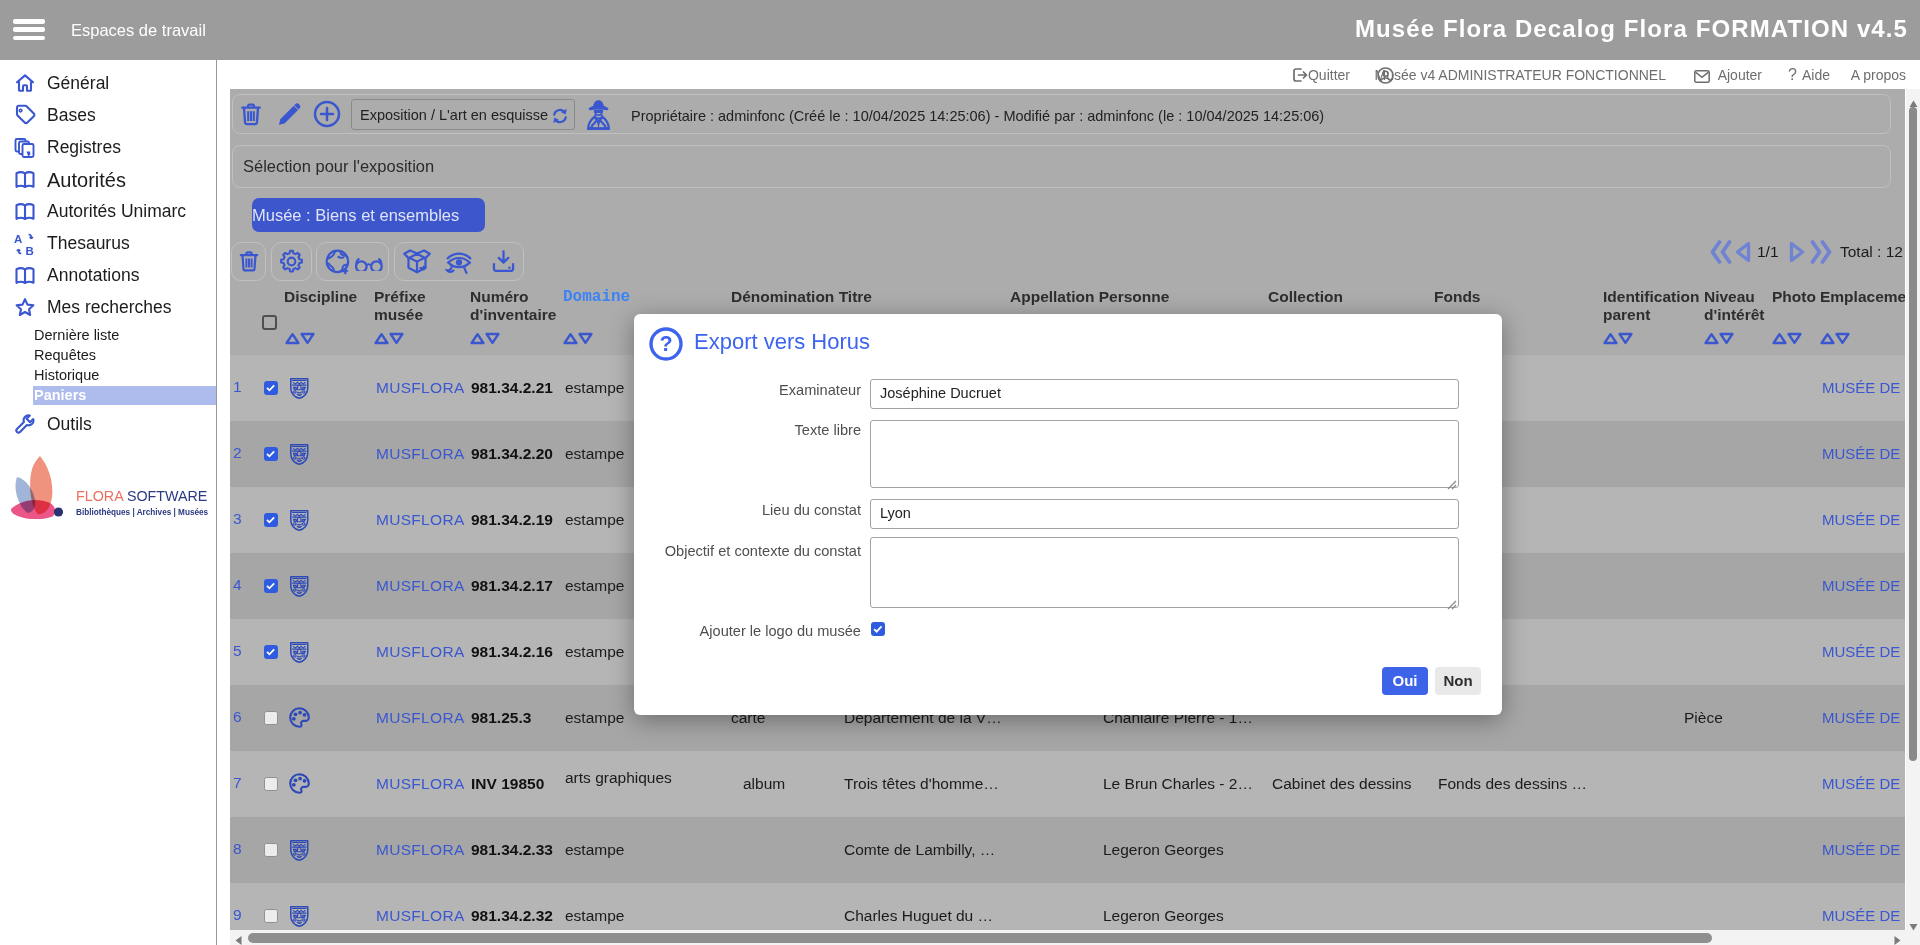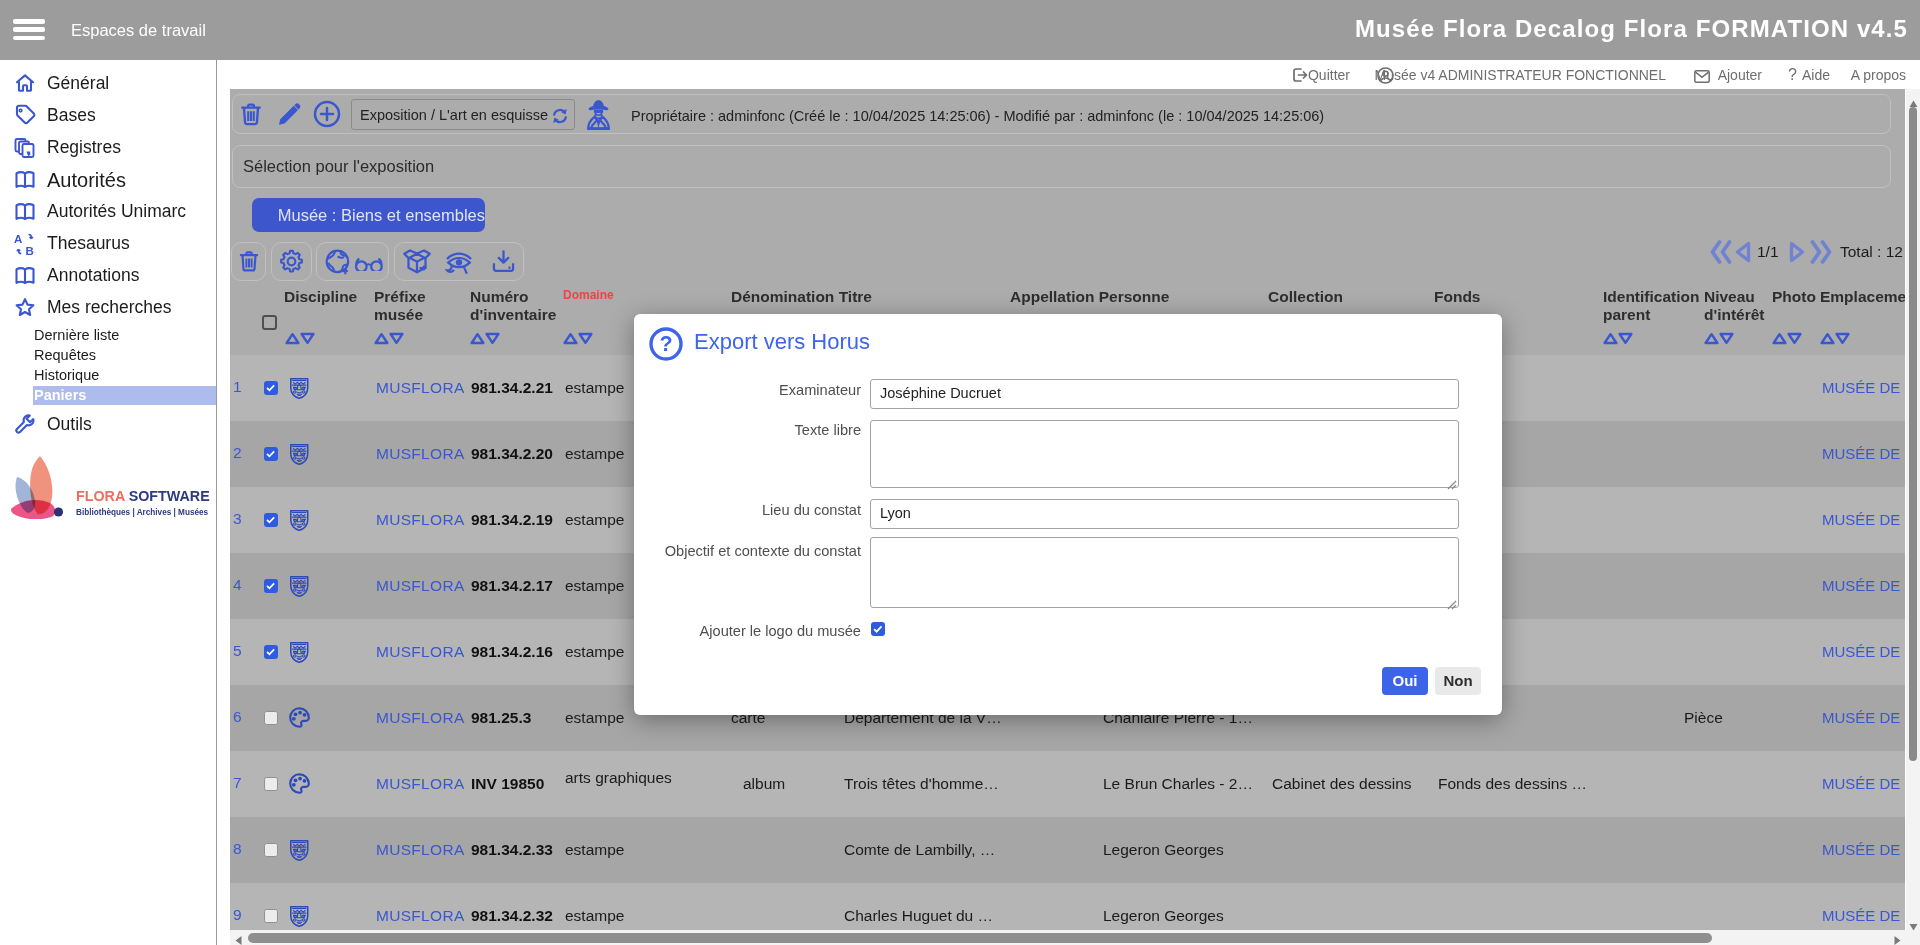--- a/index.html
+++ b/index.html
@@ -91,21 +91,21 @@
         <path d="M30 1 C40 13 45 32 41 47 C39 55 33 60.5 27.5 59 C20.5 50 18 30 22 14 C24 8 27 4 30 1 Z" fill="#ef8a73" opacity="0.92"></path>
       </g>
 <g style="mix-blend-mode:multiply">
         <path d="M7 22 C16 24 23 34 25 45 C26 52 23 57.5 17.5 58 C10.5 53 6 42 5.5 32 C5.5 28 6 24.5 7 22 Z" fill="#8fa8d0" opacity="0.85"></path>
       </g>
 <g style="mix-blend-mode:multiply">
         <path d="M1 54 C10 45 28 42 40 48 C46 52 47 57.5 42.5 61.5 C30 66.5 12 64.5 3 58.5 C1.5 57 0.8 55.5 1 54 Z" fill="#e83d77" opacity="0.88"></path>
       </g>
 <circle cx="48.5" cy="57" r="4.6" fill="#2b3272"></circle>
 </svg></div>
-<div class="abs" style="left:76px;top:488px;font-size:14.3px;font-weight:bold;white-space:nowrap;"><span style="color:#ed6f5f;">FLORA</span> <span style="color:#2c3a80;">SOFTWARE</span></div>
+<div class="abs" style="left:76px;top:488px;font-size:14.3px;font-weight:normal;white-space:nowrap;"><span style="color:#ed6f5f;">FLORA</span> <span style="color:#2c3a80;">SOFTWARE</span></div>
 <div class="abs" style="left:76px;top:507.5px;font-size:8.2px;font-weight:bold;color:#2c3a80;white-space:nowrap;">Bibliothèques | Archives | Musées</div>
 <div class="abs" style="left:230px;top:89px;width:1675px;height:841px;background:#acacac;"></div>
 <div class="abs" style="left:230px;top:89px;width:1675px;height:841px;overflow:hidden;">
 <div style="position:absolute;left:2px;top:5px;width:1659px;height:40px;border:1px solid #c0c0c0;border-radius:8px;"></div>
 <div style="position:absolute;left:7px;top:11px;"><svg width="28" height="28" viewBox="0 0 24 24" style="">
         <path d="M4.5 6.6h15" stroke="#3a57cf" stroke-width="2" stroke-linecap="round" fill="none"></path>
         <path d="M9.5 6.3V5.2c0-.7.5-1.2 1.2-1.2h2.6c.7 0 1.2.5 1.2 1.2v1.1" stroke="#3a57cf" stroke-width="2" fill="none"></path>
         <path d="M6 6.8l.9 12.4c.1.9.8 1.5 1.7 1.5h6.8c.9 0 1.6-.6 1.7-1.5L18 6.8" stroke="#3a57cf" stroke-width="2" fill="none"></path>
         <path d="M9.6 9.6v8.3M12 9.6v8.3M14.4 9.6v8.3" stroke="#3a57cf" stroke-width="1.8" fill="none"></path>
       </svg></div>
@@ -132,21 +132,21 @@
 <path d="M9.3 13.8c.8.5 1.7.8 2.7.8s1.9-.3 2.7-.8c.5.8.6 1.6.2 2.2-.7 1-2 1.5-2.9 1.5s-2.2-.5-2.9-1.5c-.4-.6-.3-1.4.2-2.2z" fill="none" stroke="#3a57cf" stroke-width="1.4"></path>
 <path d="M8.3 16.2 10.7 19l-2 2.4c-1.7 1.3-3 3.1-3.3 5.3H2.6c.3-4.3 2.6-8 5.7-10.5z" fill="none" stroke="#3a57cf" stroke-width="2"></path>
 <path d="M15.7 16.2 13.3 19l2 2.4c1.7 1.3 3 3.1 3.3 5.3h2.8c-.3-4.3-2.6-8-5.7-10.5z" fill="none" stroke="#3a57cf" stroke-width="2"></path>
 <path d="M12 18.2l-1.5 2.2 1.5 6.3 1.5-6.3z" fill="#3a57cf"></path>
 <path d="M2.5 26.7h19" stroke="#3a57cf" stroke-width="2.6"></path>
       </svg></div>
 <div style="position:absolute;left:401px;top:18px;"><span style="font-size:14.5px;color:#222;">Propriétaire : adminfonc (Créé le : 10/04/2025 14:25:06) - Modifié par : adminfonc (le : 10/04/2025 14:25:06)</span></div>
 <div style="position:absolute;left:2px;top:56px;width:1659px;height:43px;border:1px solid #c0c0c0;border-radius:8px;"></div>
 <div style="position:absolute;left:13px;top:68px;"><span style="font-size:16.5px;color:#2b2b2b;">Sélection pour l'exposition</span></div>
 <div style="position:absolute;left:22px;top:109px;">
-      <div style="width:233px;height:34px;border-radius:7px;background:#3d56cb;color:#dfe3f4;font-size:16.5px;line-height:34px;text-align:right;">Musée : Biens et ensembles</div>
+      <div style="width:233px;height:34px;border-radius:7px;background:#3d56cb;color:#dfe3f4;font-size:16.5px;line-height:34px;text-align:left;">Musée : Biens et ensembles</div>
     </div>
 <div style="position:absolute;left:1px;top:153px;width:35px;height:39px;border:1px solid #c0c0c0;border-radius:10px;"></div>
 <div style="position:absolute;left:41px;top:153px;width:41px;height:39px;border:1px solid #c0c0c0;border-radius:10px;"></div>
 <div style="position:absolute;left:86px;top:153px;width:73px;height:39px;border:1px solid #c0c0c0;border-radius:10px;"></div>
 <div style="position:absolute;left:164px;top:153px;width:130px;height:39px;border:1px solid #c0c0c0;border-radius:10px;"></div>
 <div style="position:absolute;left:6px;top:159px;"><svg width="26" height="26" viewBox="0 0 24 24" style="">
         <path d="M4.5 6.6h15" stroke="#3a57cf" stroke-width="2" stroke-linecap="round" fill="none"></path>
         <path d="M9.5 6.3V5.2c0-.7.5-1.2 1.2-1.2h2.6c.7 0 1.2.5 1.2 1.2v1.1" stroke="#3a57cf" stroke-width="2" fill="none"></path>
         <path d="M6 6.8l.9 12.4c.1.9.8 1.5 1.7 1.5h6.8c.9 0 1.6-.6 1.7-1.5L18 6.8" stroke="#3a57cf" stroke-width="2" fill="none"></path>
         <path d="M9.6 9.6v8.3M12 9.6v8.3M14.4 9.6v8.3" stroke="#3a57cf" stroke-width="1.8" fill="none"></path>
@@ -198,21 +198,21 @@
       </svg></div>
 <div style="position:absolute;left:1579px;top:150px;"><svg width="24" height="26" viewBox="0 0 24 26" style="">
         <path d="M3.5 3l7 10-7 10M13.5 3l7 10-7 10" fill="none" stroke="#7083d2" stroke-width="3.8" stroke-linecap="round" stroke-linejoin="round"></path>
       </svg></div>
 <div style="position:absolute;left:1610px;top:154px;"><span style="font-size:15.5px;color:#1b1b1b;">Total : 12</span></div>
 <div style="position:absolute;left:54px;top:199px;font-size:15.5px;font-weight:bold;color:#2e2e2e;white-space:nowrap;">Discipline</div>
 <div style="position:absolute;left:144px;top:199px;font-size:15.5px;font-weight:bold;color:#2e2e2e;white-space:nowrap;">Préfixe</div>
     <div style="position:absolute;left:144px;top:217px;font-size:15.5px;font-weight:bold;color:#2e2e2e;white-space:nowrap;">musée</div>
 <div style="position:absolute;left:240px;top:199px;font-size:15.5px;font-weight:bold;color:#2e2e2e;white-space:nowrap;">Numéro</div>
     <div style="position:absolute;left:240px;top:217px;font-size:15.5px;font-weight:bold;color:#2e2e2e;white-space:nowrap;">d'inventaire</div>
-<div style="position:absolute;left:333px;top:199px;font-size:12px;font-weight:bold;color:#ef4444;white-space:nowrap;">Domaine</div>
+<div style="position:absolute;left:333px;top:199px;font-size:16px;font-weight:bold;color:#3b82f6;white-space:nowrap;font-family:Liberation Mono, monospace;">Domaine</div>
 <div style="position:absolute;left:501px;top:199px;font-size:15.5px;font-weight:bold;color:#2e2e2e;white-space:nowrap;">Dénomination Titre</div>
 <div style="position:absolute;left:780px;top:199px;font-size:15.5px;font-weight:bold;color:#2e2e2e;white-space:nowrap;">Appellation Personne</div>
 <div style="position:absolute;left:1038px;top:199px;font-size:15.5px;font-weight:bold;color:#2e2e2e;white-space:nowrap;">Collection</div>
 <div style="position:absolute;left:1204px;top:199px;font-size:15.5px;font-weight:bold;color:#2e2e2e;white-space:nowrap;">Fonds</div>
 <div style="position:absolute;left:1373px;top:199px;font-size:15.5px;font-weight:bold;color:#2e2e2e;white-space:nowrap;">Identification</div>
     <div style="position:absolute;left:1373px;top:217px;font-size:15.5px;font-weight:bold;color:#2e2e2e;white-space:nowrap;">parent</div>
 <div style="position:absolute;left:1474px;top:199px;font-size:15.5px;font-weight:bold;color:#2e2e2e;white-space:nowrap;">Niveau</div>
     <div style="position:absolute;left:1474px;top:217px;font-size:15.5px;font-weight:bold;color:#2e2e2e;white-space:nowrap;">d'intérêt</div>
 <div style="position:absolute;left:1542px;top:199px;font-size:15.5px;font-weight:bold;color:#2e2e2e;white-space:nowrap;">Photo</div>
 <div style="position:absolute;left:1590px;top:199px;font-size:15.5px;font-weight:bold;color:#2e2e2e;white-space:nowrap;">Emplacement</div>

